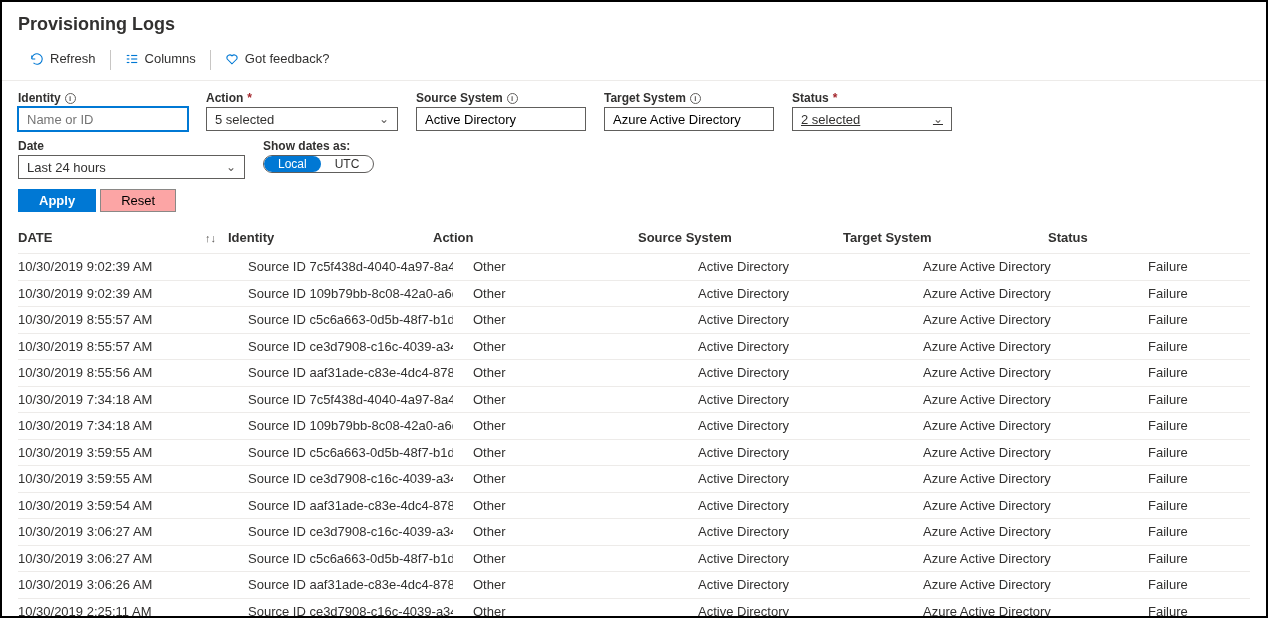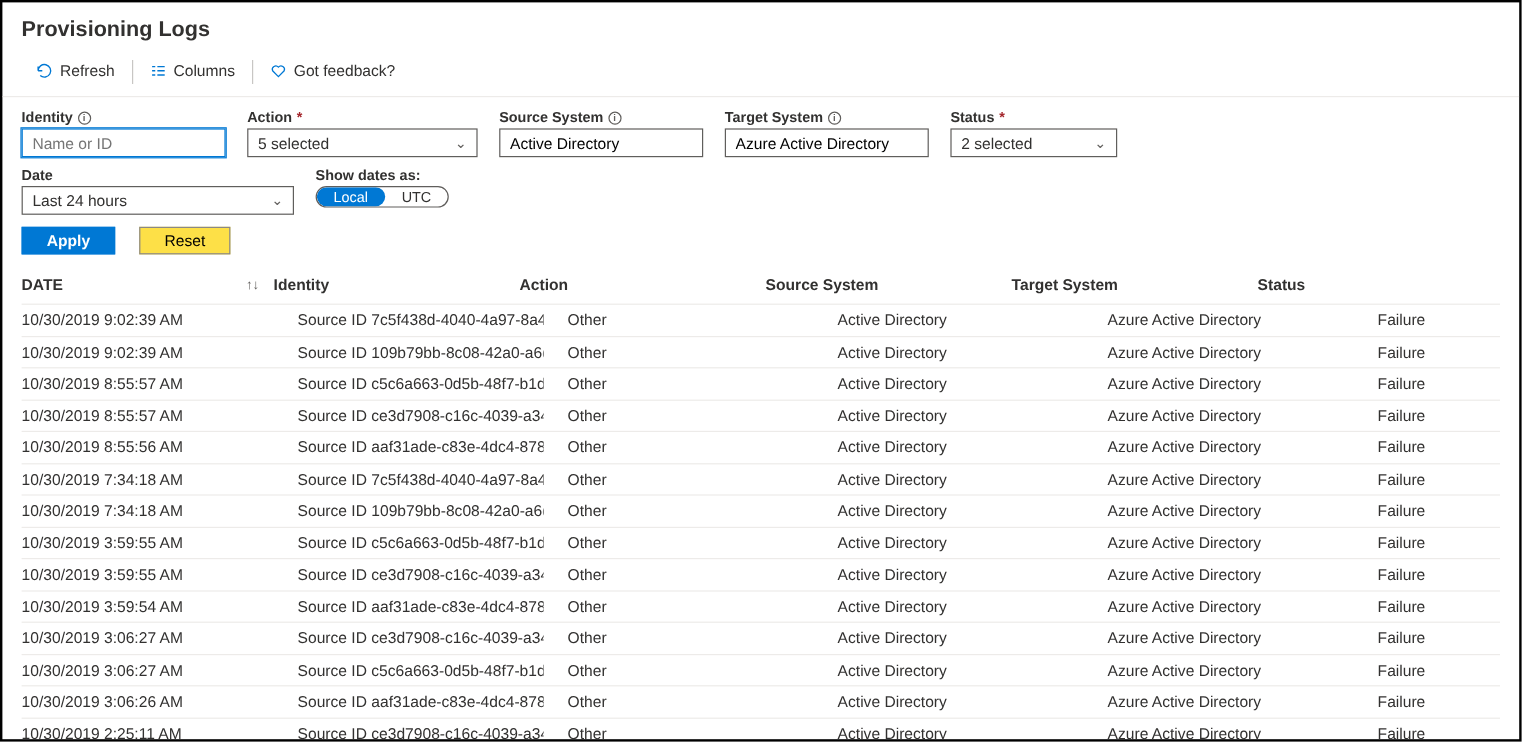--- a/index.html
+++ b/index.html
@@ -85,21 +85,21 @@
     display: flex;
     align-items: center;
     justify-content: space-between;
     cursor: pointer;
   }
   .chev { font-size: 12px; color: #605e5c; }
   .w-identity { width: 170px; }
   .w-action { width: 192px; }
   .w-source { width: 170px; }
   .w-target { width: 170px; }
-  .w-status { width: 139px; }
+  .w-status { width: 160px; text-decoration: underline; }
   .w-date { width: 227px; }
   .row2 {
     display: flex;
     gap: 18px;
     padding: 8px 16px 0 16px;
     align-items: flex-start;
   }
   .toggle-group {
     display: inline-flex;
     border: 1px solid #605e5c;
@@ -115,29 +115,29 @@
     align-items: center;
     cursor: pointer;
   }
   .toggle-opt.active {
     background: #0078d4;
     color: #fff;
     border-radius: 12px;
   }
   .btn-row {
     display: flex;
-    gap: 20px;
+    gap: 4px;
     padding: 10px 16px 8px 16px;
   }
   .btn {
     padding: 3px 20px;
     font-size: 13px;
     cursor: pointer;
     border: 1px solid #8a8886;
-    background: #fde047;
+    background: #fca5a5;
     font-family: inherit;
   }
   .btn.primary {
     background: #0078d4;
     color: #fff;
     border: 1px solid #0078d4;
     font-weight: 600;
   }
   .table {
     width: 100%;

